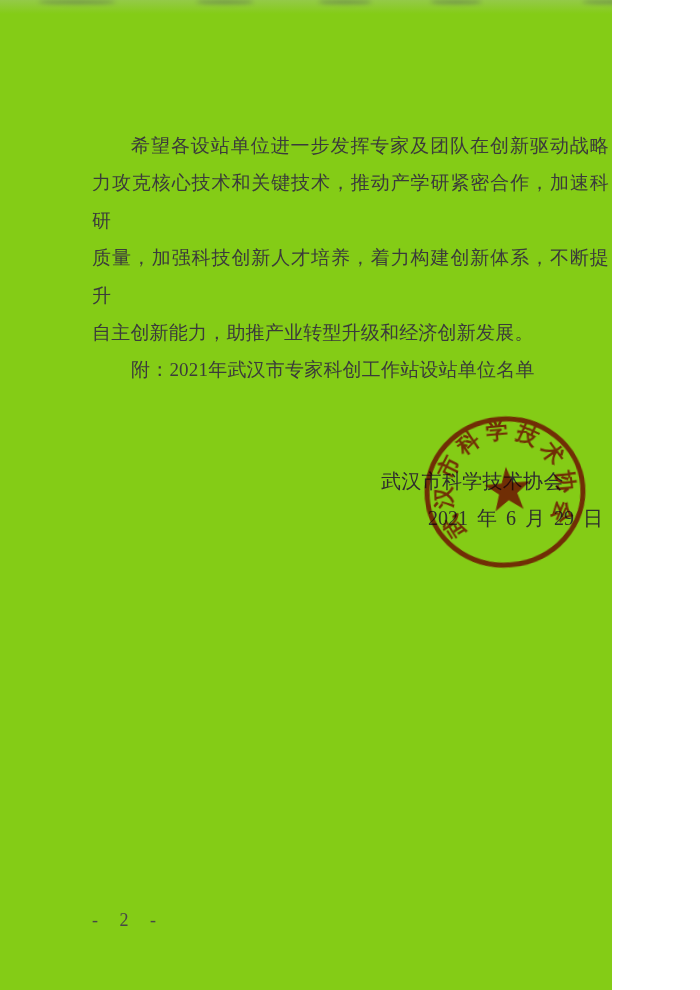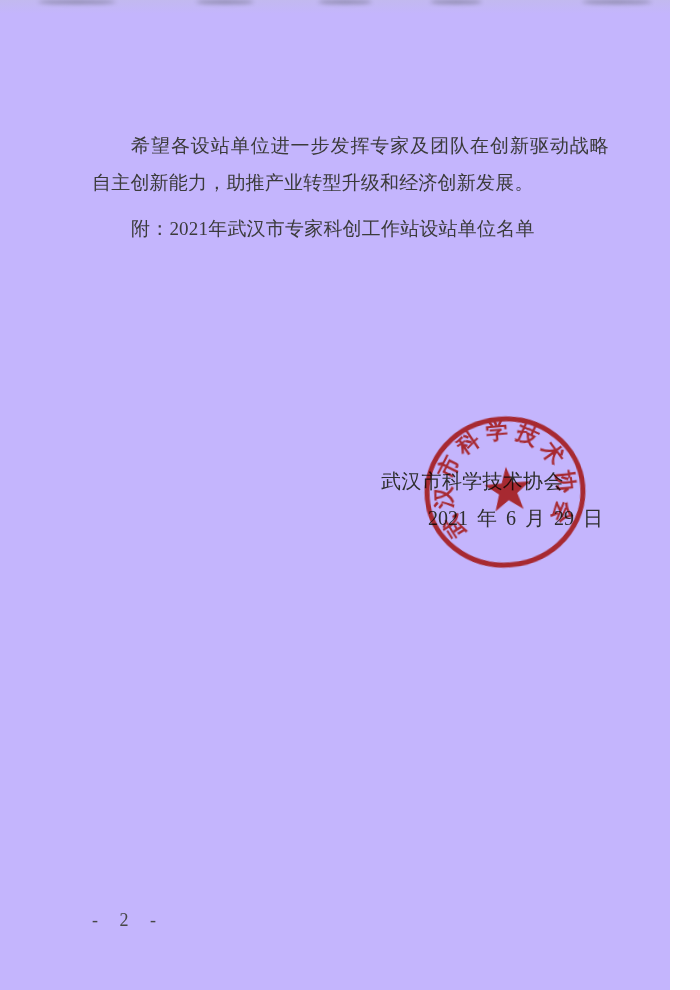--- a/index.html
+++ b/index.html
@@ -1,19 +1,19 @@
 <!DOCTYPE html>
 <html><head>
 <meta charset="utf-8">
 <style>
   html,body{margin:0;padding:0;}
   .page{
     position:relative;
-    width:670px;height:990px;
-    background:#c4b5fd;
+    width:612px;height:990px;
+    background:#84cc16;
     overflow:hidden;
     font-family:"Liberation Serif","DejaVu Serif",serif;
     color:#3d3d3d;
   }
   .top-wash{
     position:absolute;left:0;top:0;width:700px;height:14px;
     background:linear-gradient(to bottom, rgba(190,196,204,0.28), rgba(255,255,255,0));
   }
   .smudge{
     position:absolute;top:0;height:4px;border-radius:50%;
@@ -25,21 +25,21 @@
   .s4{left:430px;width:52px;}
   .s5{left:582px;width:70px;}
   .para{
     position:absolute;left:92px;top:127px;width:517px;
     font-size:19px;line-height:37.4px;color:#3b3b3b;
     letter-spacing:0.2px;
   }
   .line{white-space:nowrap;}
   .line.justify{text-align:justify;text-align-last:justify;white-space:normal;}
   .line.indent{text-indent:39px;}
-  .attach{margin-top:8px;}
+  .attach{margin-top:0;}
   .sig-org{
     position:absolute;left:381px;top:468px;
     font-size:20px;line-height:27px;letter-spacing:0.3px;color:#2e2e2e;
     white-space:nowrap;
   }
   .sig-date{
     position:absolute;left:428px;top:505px;
     font-size:20px;line-height:27px;word-spacing:4px;color:#2e2e2e;
     white-space:nowrap;
   }
@@ -69,20 +69,22 @@
 
   <div class="top-wash"></div>
   <div class="smudge s1"></div>
   <div class="smudge s2"></div>
   <div class="smudge s3"></div>
   <div class="smudge s4"></div>
   <div class="smudge s5"></div>
 
   <div class="para">
     <div class="line justify indent">希望各设站单位进一步发挥专家及团队在创新驱动战略</div>
+    <div class="line justify">力攻克核心技术和关键技术，推动产学研紧密合作，加速科研</div>
+    <div class="line justify">质量，加强科技创新人才培养，着力构建创新体系，不断提升</div>
     <div class="line">自主创新能力，助推产业转型升级和经济创新发展。</div>
     <div class="line indent attach">附：2021年武汉市专家科创工作站设站单位名单</div>
   </div>
 
   <div class="sig-org">武汉市科学技术协会</div>
   <div class="sig-date">2021 年 6 月 29 日</div>
 
   <div class="seal">
     <svg viewBox="0 0 162 152" xmlns="http://www.w3.org/2000/svg">
       <ellipse cx="81" cy="76" rx="78" ry="73" fill="none" stroke="#d6281f" stroke-width="5"></ellipse>

